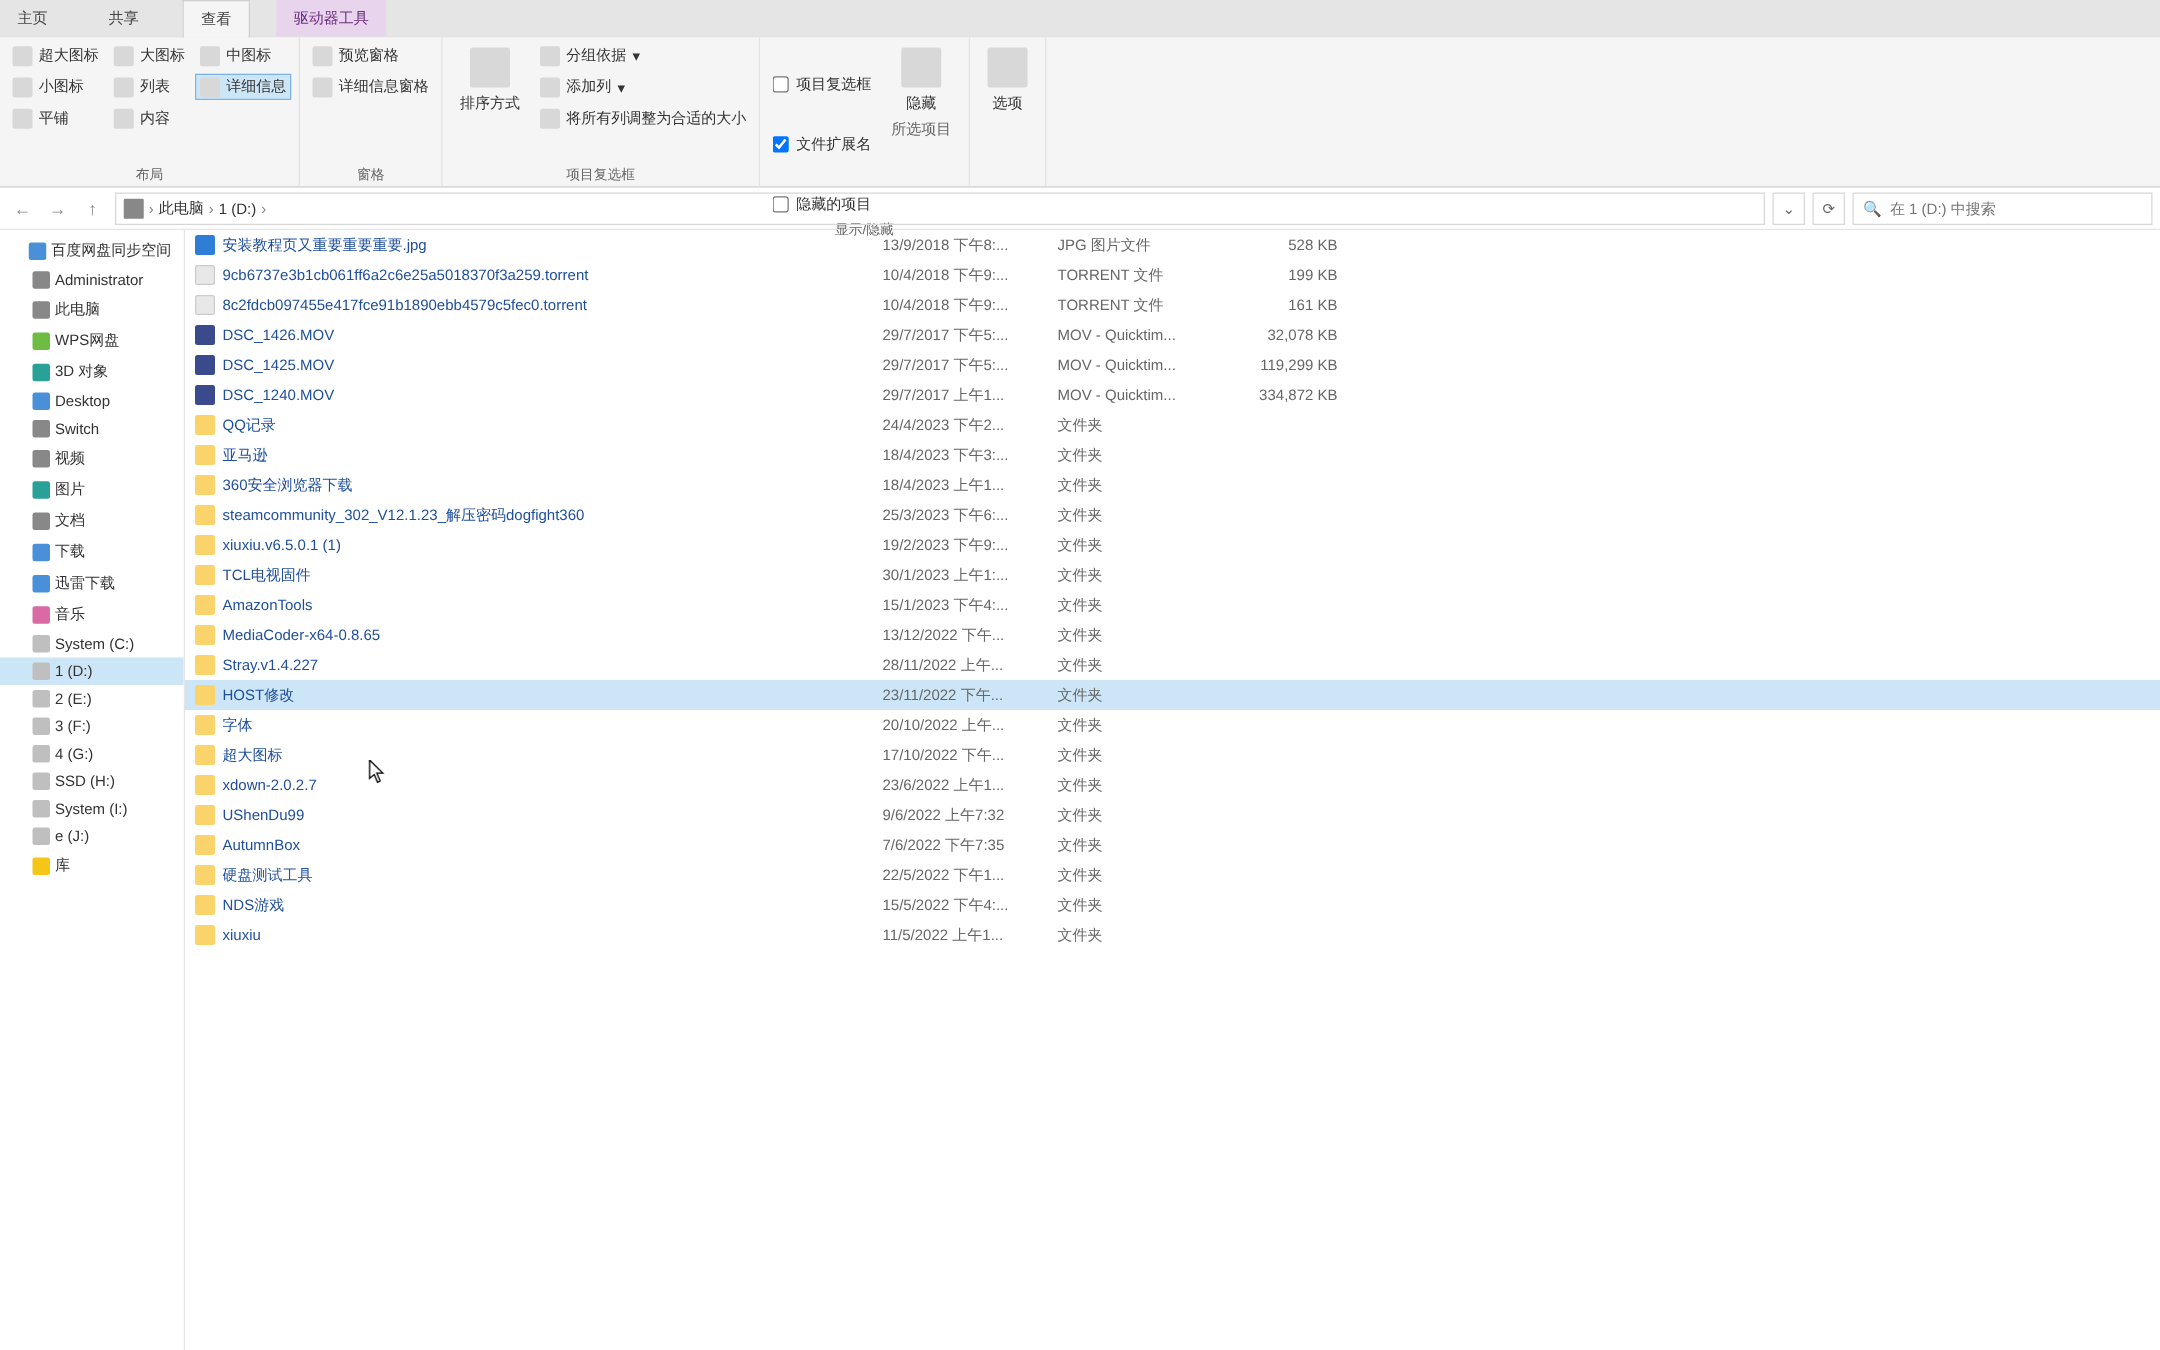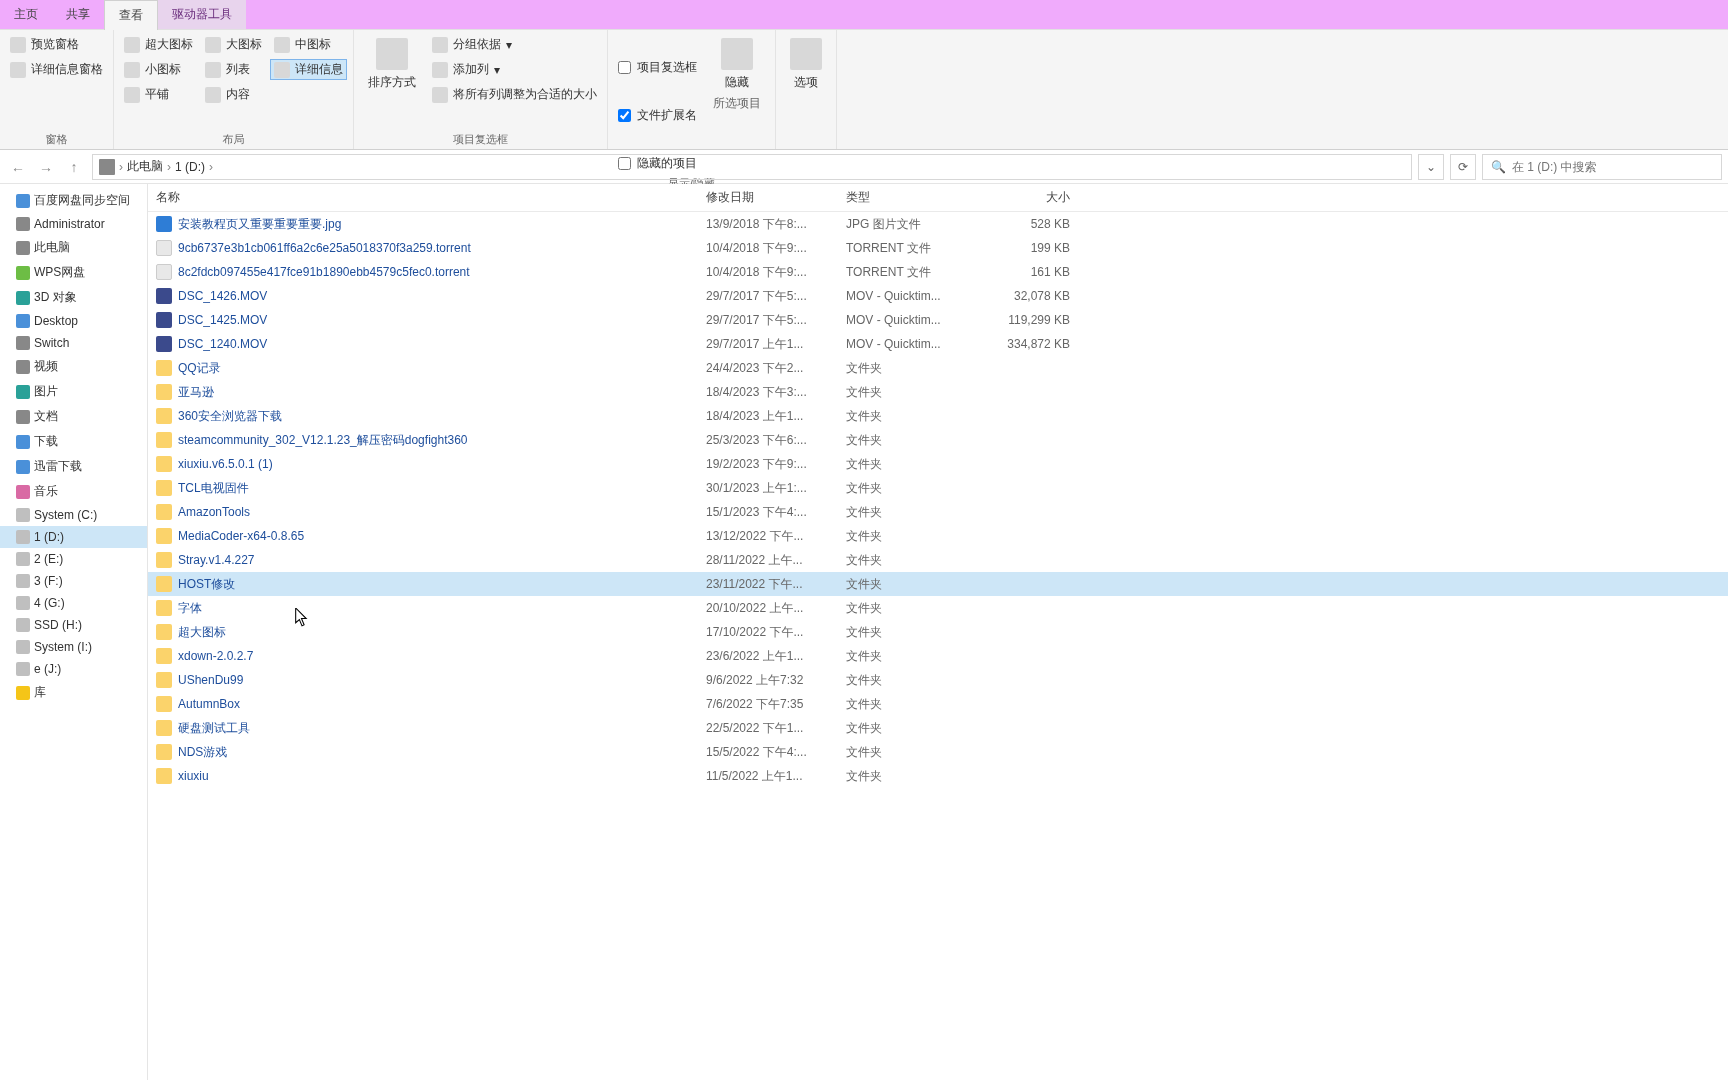--- a/index.html
+++ b/index.html
@@ -1,19 +1,19 @@
 <!DOCTYPE html>
 <html><head>
   <meta charset="utf-8">
   <style>
     * { margin: 0; padding: 0; box-sizing: border-box; font-family: "Microsoft YaHei", "Segoe UI", sans-serif; }
     body { background: #fff; font-size: 12px; color: #000; overflow: hidden; }
     
     
-    .ribbon-tabs { display: flex; align-items: center; height: 30px; background: #f0abfc; border-bottom: 1px solid #e1e1e1; }
+    .ribbon-tabs { display: flex; align-items: center; height: 30px; background: #e5e5e5; border-bottom: 1px solid #e1e1e1; gap: 21px; }
     .ribbon-tab { padding: 6px 14px; cursor: pointer; color: #444; }
     .ribbon-tab.active { background: #f5f5f5; border-top: 1px solid #d0d0d0; border-left: 1px solid #d0d0d0; border-right: 1px solid #d0d0d0; }
     .ribbon-tab.context { background: #e8d4ed; color: #6b2e7e; }
     
     
     .ribbon { display: flex; height: 120px; background: #f5f5f5; border-bottom: 1px solid #d0d0d0; }
     .ribbon-group { display: flex; flex-direction: column; border-right: 1px solid #e3e3e3; padding: 4px 6px 2px 6px; }
     .ribbon-group-body { flex: 1; display: flex; align-items: flex-start; gap: 4px; }
     .ribbon-group-label { text-align: center; font-size: 11px; color: #666; padding-top: 2px; }
     .ribbon-col { display: flex; flex-direction: column; gap: 4px; }
@@ -33,21 +33,21 @@
     .crumb { display: flex; align-items: center; gap: 4px; color: #333; cursor: pointer; }
     .crumb-sep { color: #888; padding: 0 2px; }
     .addr-icon { width: 16px; height: 16px; background: #888; border-radius: 1px; }
     .addr-dd, .addr-refresh { width: 26px; height: 26px; display: flex; align-items: center; justify-content: center; border: 1px solid #d7d7d7; cursor: pointer; color: #666; }
     .searchbox { display: flex; align-items: center; gap: 6px; border: 1px solid #d7d7d7; height: 26px; padding: 0 8px; min-width: 240px; }
     .searchbox input { border: none; outline: none; font-size: 12px; color: #888; flex: 1; }
     
     
     .main { display: flex; height: calc(100vh - 184px); }
     .sidebar { width: 148px; border-right: 1px solid #e5e5e5; overflow-y: auto; padding: 4px 0; }
-    .tree-item { display: flex; align-items: center; gap: 4px; padding: 4px 0; white-space: nowrap; cursor: pointer; color: #333; }
+    .tree-item { display: flex; align-items: center; gap: 4px; padding: 4px 10px; white-space: nowrap; cursor: pointer; color: #333; }
     .tree-item.selected { background: #cde6f7; }
     .tree-icon { width: 14px; height: 14px; flex: 0 0 14px; border-radius: 2px; }
     .t-blue { background: #4a90d9; }
     .t-gray { background: #888; }
     .t-green { background: #6dbd45; }
     .t-yellow { background: #f5c518; }
     .t-teal { background: #2aa198; }
     .t-pink { background: #d96aa4; }
     .t-disk { background: #bfbfbf; }
     .tree-expander { width: 12px; color: #888; font-size: 10px; text-align: center; }
@@ -84,74 +84,74 @@
   <div class="ribbon-tab context">驱动器工具</div>
 </div>
 
 <div class="ribbon">
 
   <div class="ribbon-group">
     <div class="ribbon-group-body">
       <div class="ribbon-col">
         <div class="ribbon-item">
             <span class="mini-icon"></span>
-            <span>预览窗格</span>
-          </div>
-        <div class="ribbon-item">
-            <span class="mini-icon"></span>
-            <span>详细信息窗格</span>
-          </div>
+            <span>超大图标</span>
+          </div>
+        <div class="ribbon-item">
+            <span class="mini-icon"></span>
+            <span>小图标</span>
+          </div>
+        <div class="ribbon-item">
+            <span class="mini-icon"></span>
+            <span>平铺</span>
+          </div>
+      </div>
+      <div class="ribbon-col">
+        <div class="ribbon-item">
+            <span class="mini-icon"></span>
+            <span>大图标</span>
+          </div>
+        <div class="ribbon-item">
+            <span class="mini-icon"></span>
+            <span>列表</span>
+          </div>
+        <div class="ribbon-item">
+            <span class="mini-icon"></span>
+            <span>内容</span>
+          </div>
+      </div>
+      <div class="ribbon-col">
+        <div class="ribbon-item">
+            <span class="mini-icon"></span>
+            <span>中图标</span>
+          </div>
+        <div class="ribbon-item selected">
+            <span class="mini-icon"></span>
+            <span>详细信息</span>
+          </div>
+        <div style="height:22px"></div>
       </div>
     </div>
-    <div class="ribbon-group-label">窗格</div>
+    <div class="ribbon-group-label">布局</div>
   </div>
 
   <div class="ribbon-group">
     <div class="ribbon-group-body">
       <div class="ribbon-col">
         <div class="ribbon-item">
             <span class="mini-icon"></span>
-            <span>超大图标</span>
-          </div>
-        <div class="ribbon-item">
-            <span class="mini-icon"></span>
-            <span>小图标</span>
-          </div>
-        <div class="ribbon-item">
-            <span class="mini-icon"></span>
-            <span>平铺</span>
-          </div>
-      </div>
-      <div class="ribbon-col">
-        <div class="ribbon-item">
-            <span class="mini-icon"></span>
-            <span>大图标</span>
-          </div>
-        <div class="ribbon-item">
-            <span class="mini-icon"></span>
-            <span>列表</span>
-          </div>
-        <div class="ribbon-item">
-            <span class="mini-icon"></span>
-            <span>内容</span>
-          </div>
-      </div>
-      <div class="ribbon-col">
-        <div class="ribbon-item">
-            <span class="mini-icon"></span>
-            <span>中图标</span>
-          </div>
-        <div class="ribbon-item selected">
-            <span class="mini-icon"></span>
-            <span>详细信息</span>
-          </div>
-        <div style="height:22px"></div>
+            <span>预览窗格</span>
+          </div>
+        <div class="ribbon-item">
+            <span class="mini-icon"></span>
+            <span>详细信息窗格</span>
+          </div>
       </div>
     </div>
-    <div class="ribbon-group-label">布局</div>
+    <div class="ribbon-group-label">窗格</div>
   </div>
 
   <div class="ribbon-group">
     <div class="ribbon-group-body">
       <div class="ribbon-big">
         <div class="big-icon"></div>
         <span>排序方式</span>
       </div>
       <div class="ribbon-col">
         <div class="ribbon-item"><span class="mini-icon"></span><span>分组依据</span> ▾</div>
@@ -330,26 +330,20 @@
         <span class="tree-icon t-disk"></span>
         <span>e (J:)</span>
       </div>
       <div class="tree-item">
         <span class="tree-expander"></span>
         <span class="tree-icon t-yellow"></span>
         <span>库</span>
       </div>
     </div>
   <div class="filearea">
-    <div class="file-header">
-      <div class="col col-name">名称</div>
-      <div class="col col-date">修改日期</div>
-      <div class="col col-type">类型</div>
-      <div class="col col-size">大小</div>
-    </div>
     <div id="filelist">
         <div class="file-row">
     <div class="col col-name">
             <span class="f-icon fi-jpg"></span>
             <span>安装教程页又重要重要重要.jpg</span>
           </div>
     <div class="col col-date">13/9/2018 下午8:...</div>
     <div class="col col-type">JPG 图片文件</div>
     <div class="col col-size">528 KB</div>
         </div>

